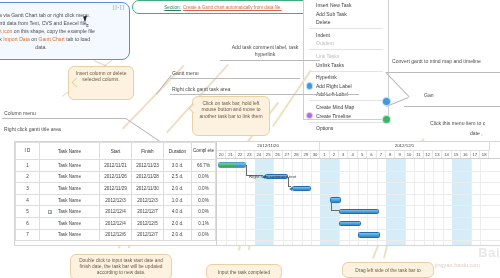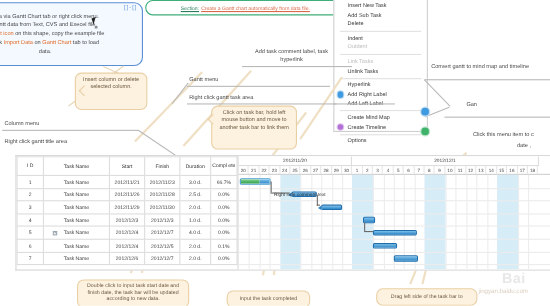--- a/index.html
+++ b/index.html
@@ -148,21 +148,21 @@
     position: absolute; width: 0; height: 0;
     border-top: 2px solid transparent; border-bottom: 2px solid transparent;
   }
   .link-arrow.left { border-right: 3px solid #2e86c8; }
   .bar-comment {
     position: absolute; font-size: 4.4px; color: #3a3a3a; white-space: nowrap;
   }
 
   
   #watermark {
-    position: absolute; right: 22px; bottom: 18px;
+    position: absolute; right: 0; bottom: 18px;
     font-size: 13px; color: rgba(120,120,120,0.18);
     font-weight: bold; letter-spacing: 0.5px; pointer-events: none;
   }
   #watermark2 {
     position: absolute; right: 20px; bottom: 10px;
     font-size: 5.6px; color: rgba(150,110,60,0.35); pointer-events: none;
   }
 </style>
 </head>
 <body>

